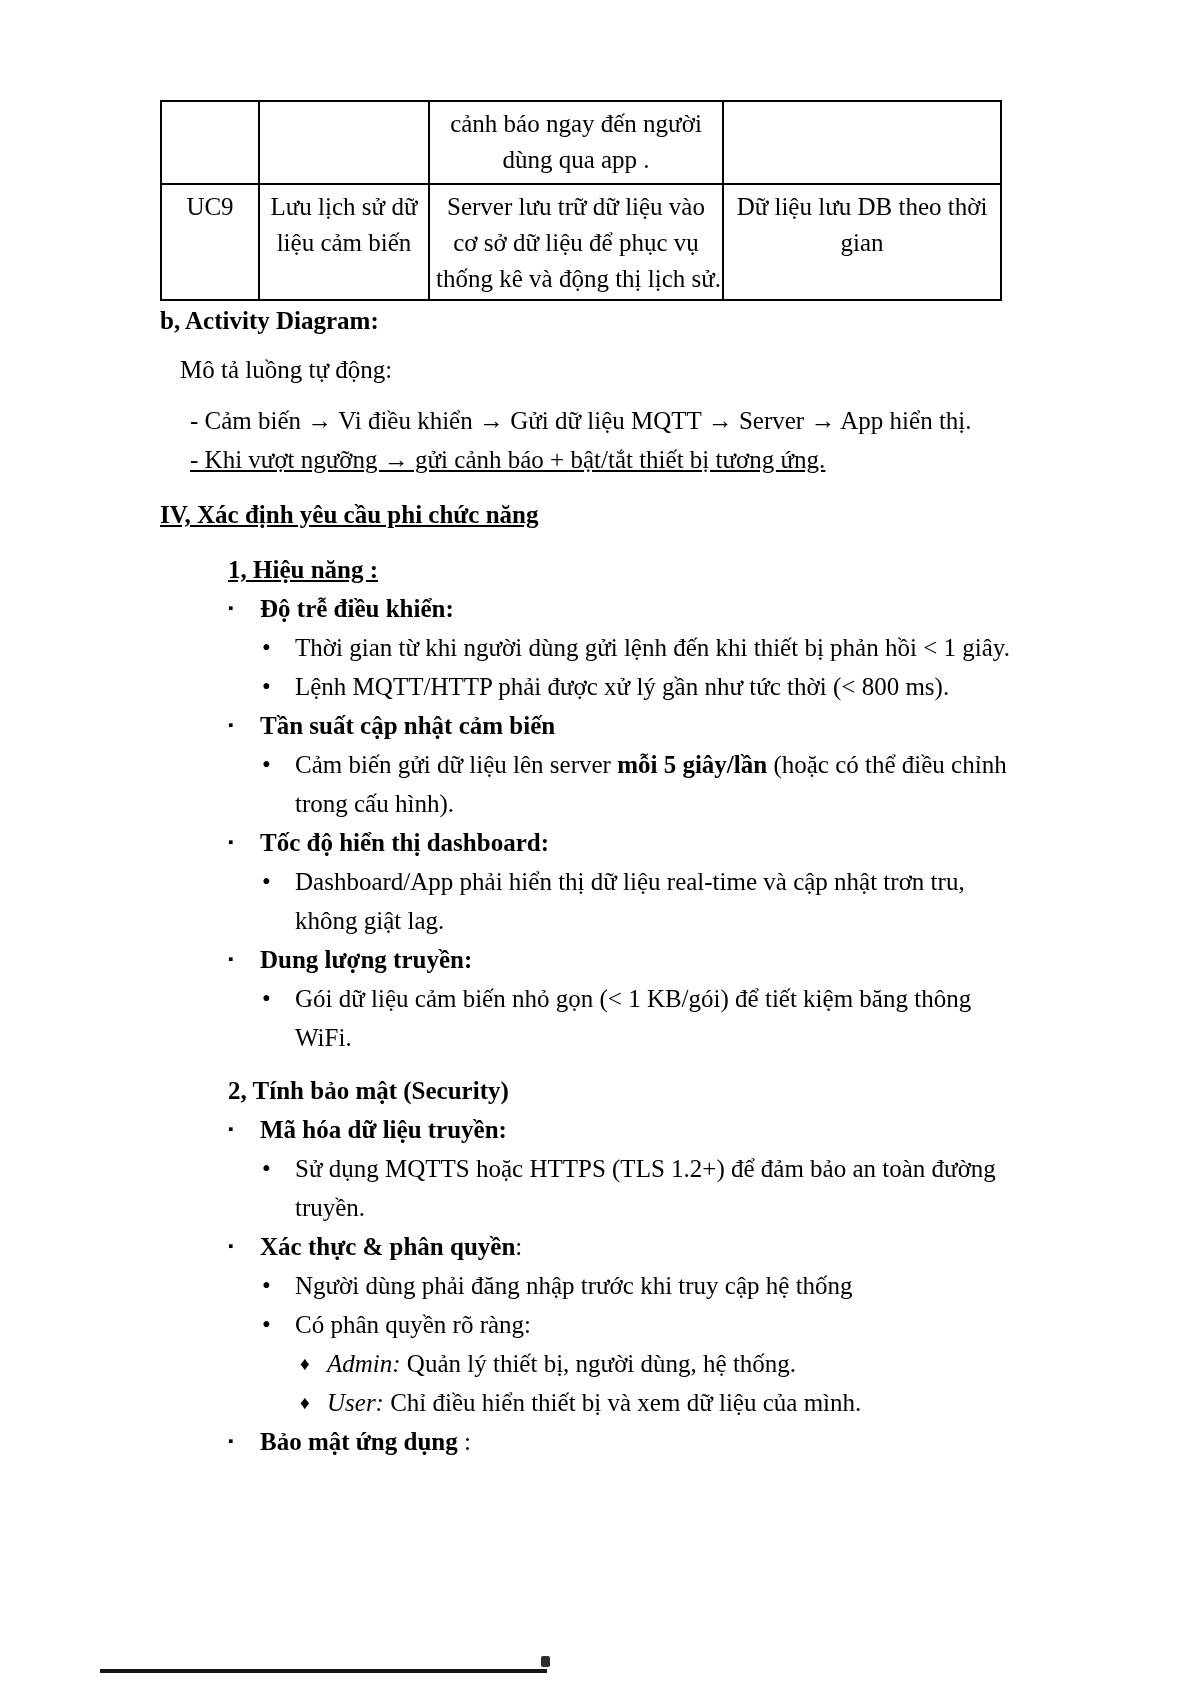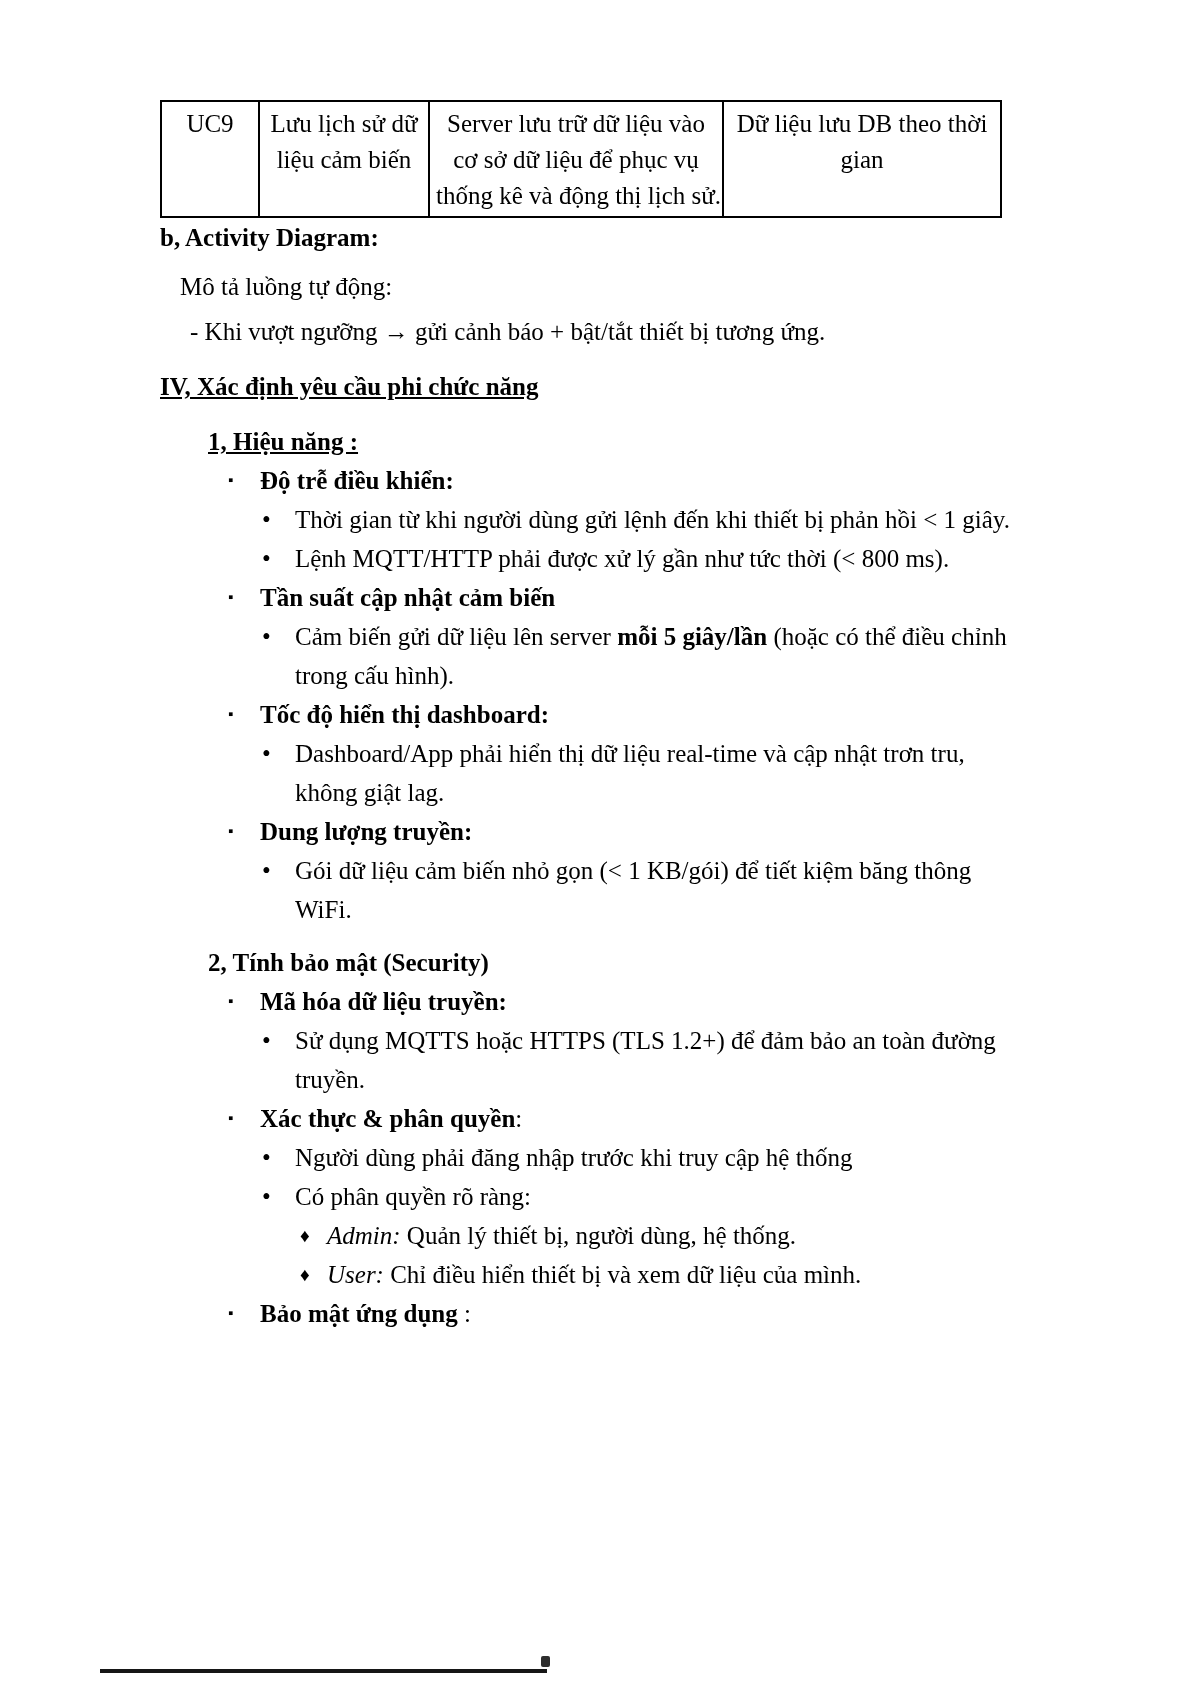--- a/index.html
+++ b/index.html
@@ -18,22 +18,22 @@
   }
   [data-bind] { white-space: pre; }
 
   table.uc { border-collapse: collapse; table-layout: fixed; width: 840px; font-size: 25px; line-height: 36px; }
   table.uc td { border: 2px solid #000; vertical-align: top; text-align: center; padding: 4px 6px 2px 6px; overflow: hidden; }
   tr.cut { height: 83px; }
 
   .b { font-weight: bold; }
   .ind35 { margin-left: 20px; }
   .ind30 { margin-left: 30px; }
-  .ind68 { margin-left: 48px; }
-  .mt2  { margin-top: 6px; }
+  .ind68 { margin-left: 68px; }
+  .mt2  { margin-top: 0; text-decoration: underline; }
   .mt8  { margin-top: 0; }
   .mt10 { margin-top: 10px; }
   .mt12 { margin-top: 12px; }
   .mt14 { margin-top: 14px; }
   .mt16 { margin-top: 16px; text-decoration: underline; }
 
   .li1 { position: relative; padding-left: 100px; }
   .li2 { position: relative; padding-left: 135px; }
   .li3 { position: relative; padding-left: 167px; }
   .blt { position: absolute; top: 0; }
@@ -50,35 +50,43 @@
 <div class="page">
 
   <table class="uc">
     <colgroup>
       <col style="width:98px">
         <col style="width:170px">
         <col style="width:294px">
         <col style="width:278px">
     </colgroup>
     <tbody>
+      <tr class="cut">
+        <td data-bind="usecase_table.rows.0.id"></td>
+        <td data-bind="usecase_table.rows.0.name"></td>
+        <td data-bind="usecase_table.rows.0.description">cảnh báo ngay đến người
+dùng qua app .</td>
+        <td data-bind="usecase_table.rows.0.result"></td>
+      </tr>
       <tr>
         <td data-bind="usecase_table.rows.1.id">UC9</td>
         <td data-bind="usecase_table.rows.1.name">Lưu lịch sử dữ
 liệu cảm biến</td>
         <td data-bind="usecase_table.rows.1.description">Server lưu trữ dữ liệu vào
 cơ sở dữ liệu để phục vụ
 thống kê và động thị lịch sử.</td>
         <td data-bind="usecase_table.rows.1.result">Dữ liệu lưu DB theo thời
 gian</td>
       </tr>
     </tbody>
   </table>
 
   <div class="b mt8" data-bind="activity_diagram.heading">b, Activity Diagram:</div>
   <div class="ind35 mt10" data-bind="activity_diagram.intro">Mô tả luồng tự động:</div>
+  <div class="ind30 mt12" data-bind="activity_diagram.flow_line1">- Cảm biến → Vi điều khiển → Gửi dữ liệu MQTT → Server → App hiển thị.</div>
   <div class="ind30 mt2" data-bind="activity_diagram.flow_line2">- Khi vượt ngưỡng → gửi cảnh báo + bật/tắt thiết bị tương ứng.</div>
 
   <div class="b mt16" data-bind="non_functional.heading">IV, Xác định yêu cầu phi chức năng</div>
 
   <div class="b ind68 mt16" data-bind="non_functional.performance.heading">1, Hiệu năng :</div>
 
   <div class="li1 mt8">
     <span class="blt" data-bind="bullets.square">▪</span>
     <span class="b" data-bind="non_functional.performance.latency.title">Độ trễ điều khiển:</span>
   </div>

